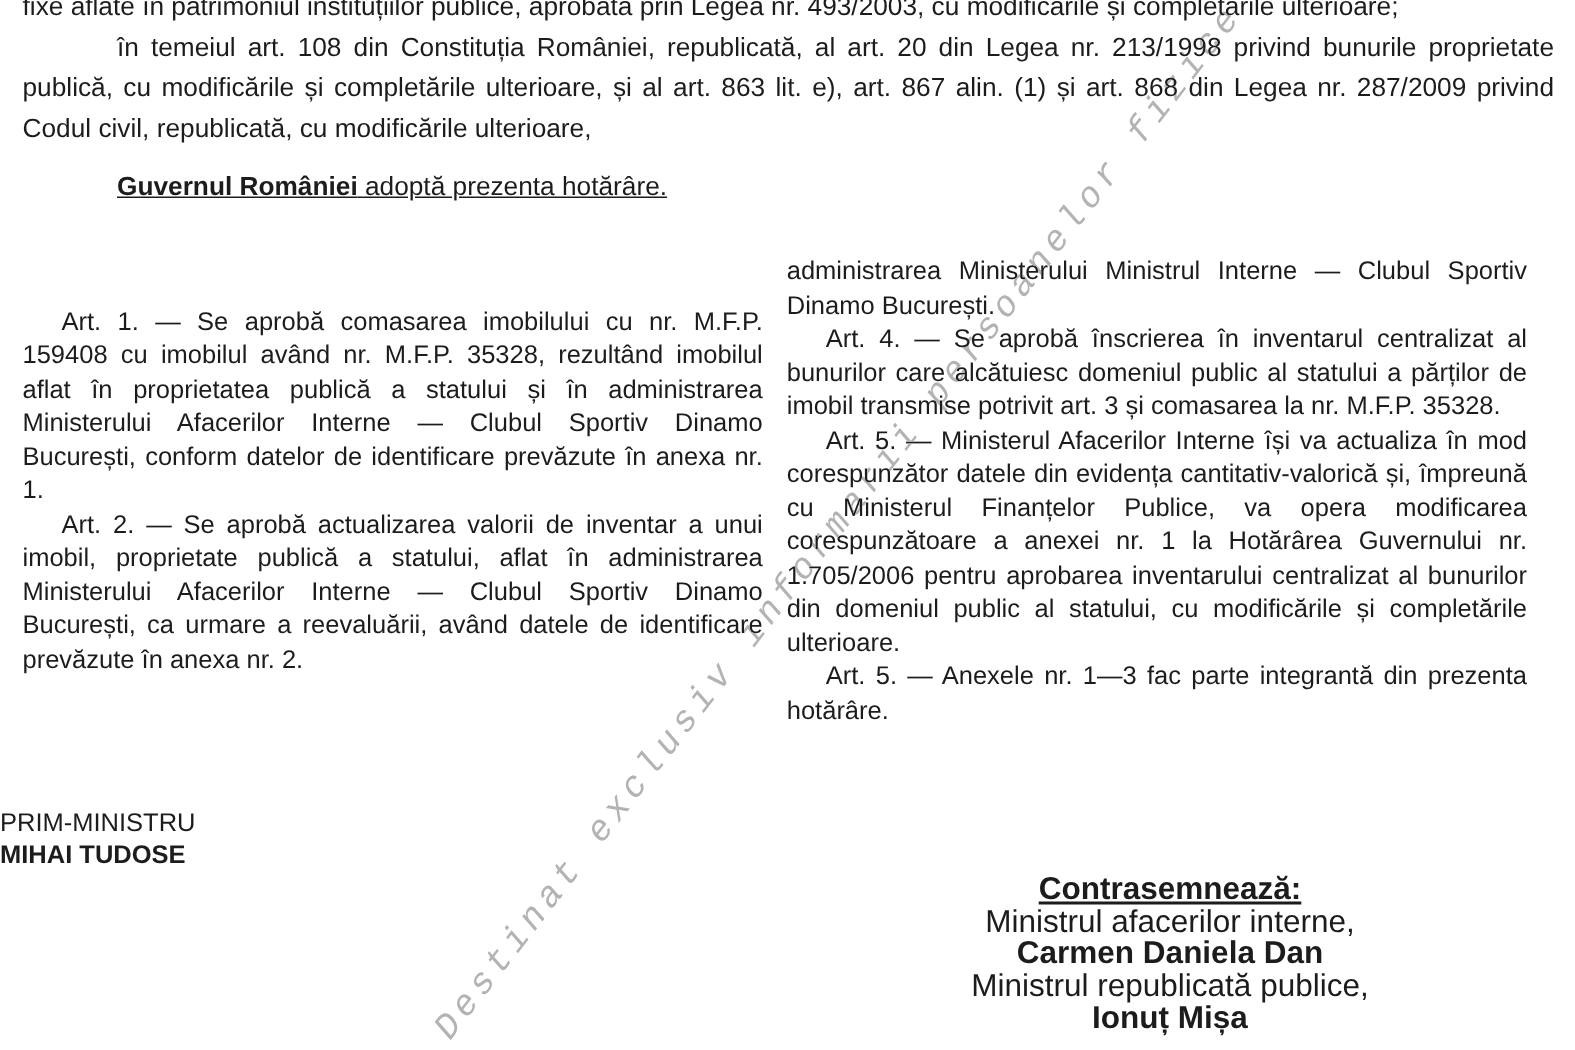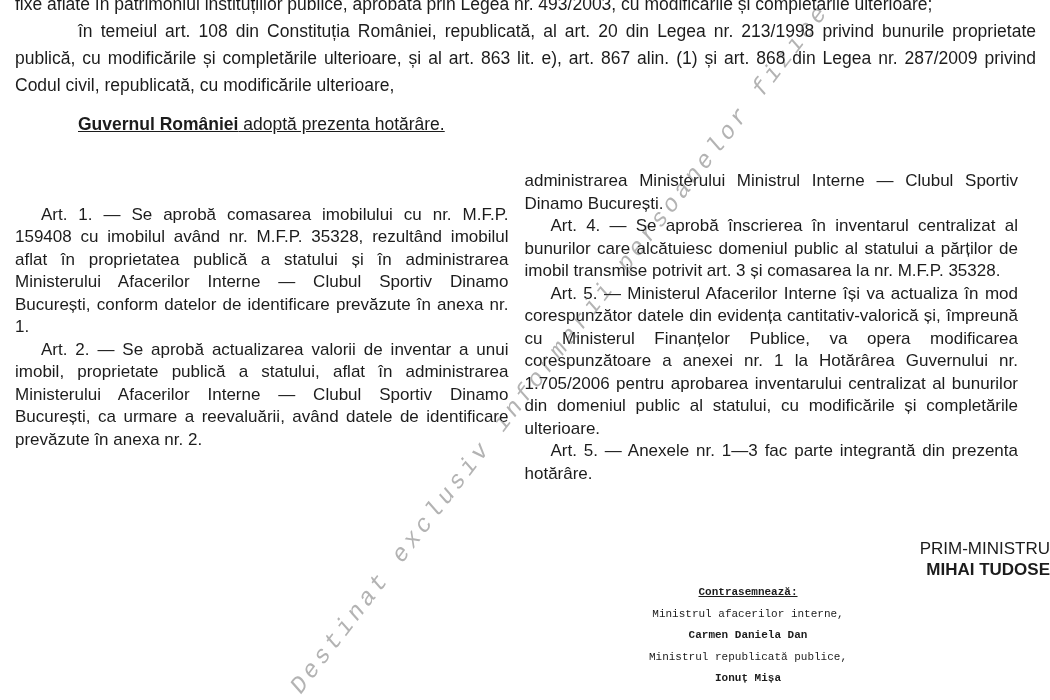--- a/index.html
+++ b/index.html
@@ -60,35 +60,34 @@
     text-indent: 26px;
   }
   .col p.no-indent { text-indent: 0; }
 
   
   .pm-block {
     position: absolute;
     top: 538px;
     left: 0;
     width: 1050px;
-    text-align: right;
+    text-align: left;
     font-size: 17px;
     line-height: 21px;
     z-index: 1;
   }
   .countersign {
     position: absolute;
     top: 582px;
-    left: 568px;
+    left: 600px;
     width: 360px;
     text-align: center;
-    font-size: 11px;
+    font-size: 21px;
     line-height: 21.6px;
     z-index: 1;
-    font-family: Liberation Mono, monospace;
   }
   .underline { text-decoration: underline; }
 
   
   .watermark {
     position: absolute;
     left: 296px;
     top: 676px;
     height: 30px;
     line-height: 30px;

